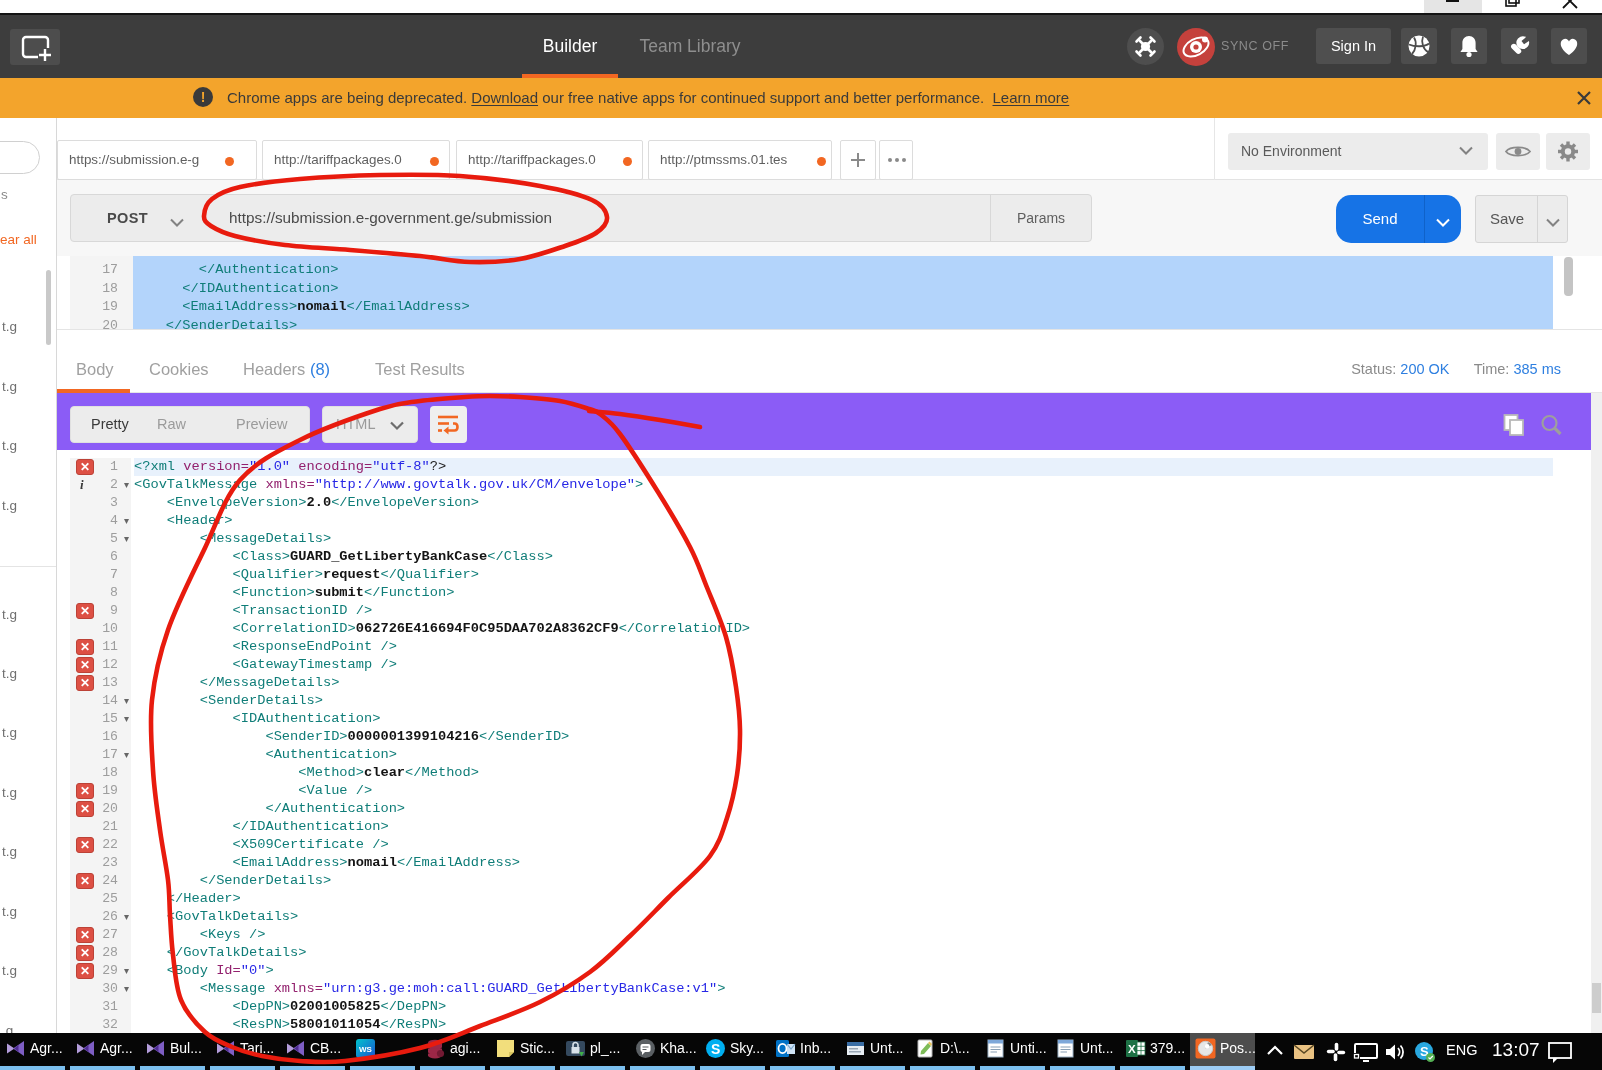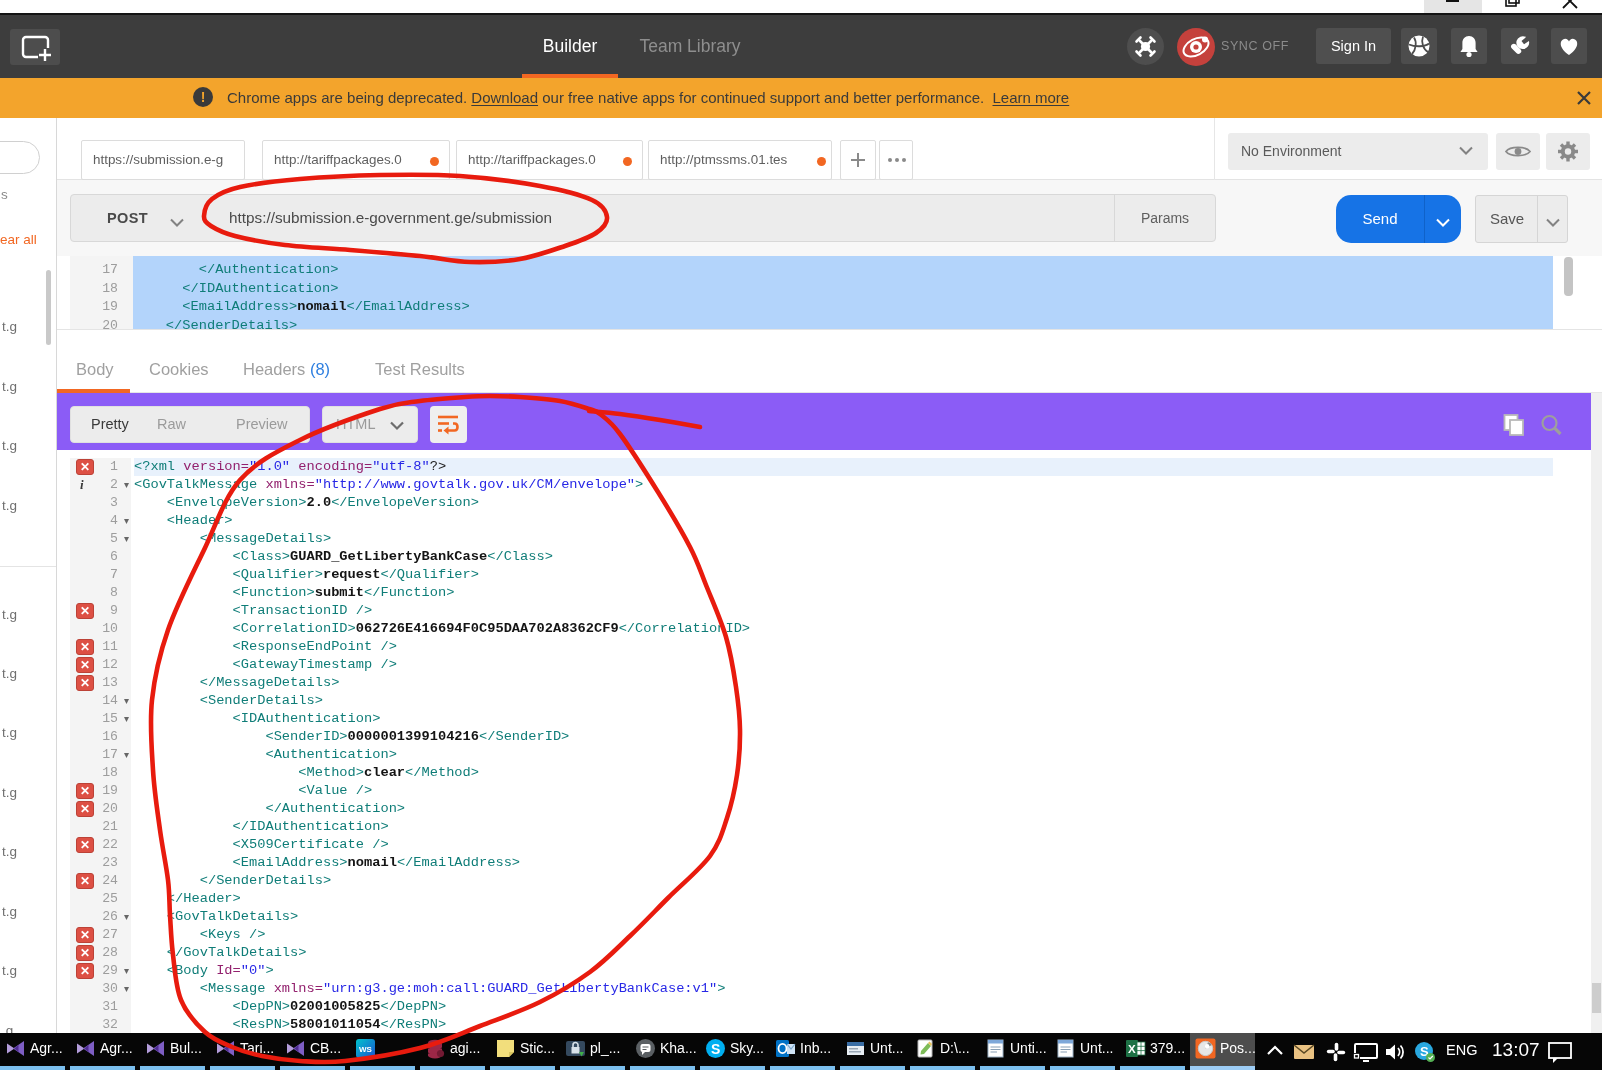--- a/index.html
+++ b/index.html
@@ -41,21 +41,21 @@
 #tabsrow { position:absolute; left:57px; top:118px; width:1545px; height:62px; background:#fff; border-bottom:1px solid #e3e3e3; z-index:6; }
 .rtab { position:absolute; top:22px; height:40px; background:#fff; border:1px solid #dcdcdc; border-radius:2px; font-size:13.4px; color:#5f5f5f; line-height:38px; padding-left:11px; white-space:nowrap; overflow:hidden; }
 .rtab .dot { position:absolute; top:16px; width:9px; height:9px; border-radius:50%; background:#f26722; }
 .tbox { position:absolute; top:22px; height:40px; background:#fff; border:1px solid #dcdcdc; border-radius:2px; color:#9a9a9a; text-align:center; }
 #envsep { position:absolute; left:1157px; top:0; height:62px; border-left:1px solid #e6e6e6; }
 #noenv { position:absolute; left:1171px; top:15px; width:260px; height:37px; background:#ececec; border-radius:3px; font-size:14px; color:#5a5a5a; line-height:37px; padding-left:13px; }
 .envbtn { position:absolute; top:15px; width:44px; height:37px; background:#ececec; border-radius:3px; }
 
 
 #urlrow { position:absolute; left:57px; top:180px; width:1545px; height:76px; background:#f7f7f7; z-index:6; }
-#urlfield { position:absolute; left:13px; top:14px; width:1146px; height:48px; background:#ececec; border:1px solid #d8d8d8; border-radius:4px; }
+#urlfield { position:absolute; left:13px; top:14px; width:1022px; height:48px; background:#ececec; border:1px solid #d8d8d8; border-radius:4px; }
 #post { position:absolute; left:36px; top:0; line-height:46px; font-size:14.5px; font-weight:bold; color:#4a4a4a; letter-spacing:.4px; }
 #postchev { position:absolute; left:103px; top:19px; }
 #urltext { position:absolute; left:158px; top:0; line-height:46px; font-size:15.3px; color:#4a4a4a; }
 #params { position:absolute; right:0; top:0; width:101px; height:46px; border-left:1px solid #d8d8d8; text-align:center; line-height:46px; font-size:14px; color:#5f5f5f; }
 #send { position:absolute; left:1279px; top:15px; width:125px; height:48px; background:#1673e6; border-radius:15px; color:#fff; font-size:15px; }
 #send .lbl { position:absolute; left:0; top:0; width:88px; text-align:center; line-height:48px; }
 #send .cv { position:absolute; right:0; top:0; width:37px; height:48px; border-left:1px solid #0f62c9; }
 #save { position:absolute; left:1418px; top:15px; width:93px; height:48px; background:#ececec; border:1px solid #d5d5d5; border-radius:3px; color:#555; font-size:15px; }
 #save .lbl { position:absolute; left:0; top:0; width:62px; text-align:center; line-height:46px; }
 #save .cv { position:absolute; right:0; top:0; width:30px; height:46px; border-left:1px solid #d5d5d5; }
@@ -195,21 +195,21 @@
   <div class="sg" style="top:548px">t.g</div>
   <div class="sg" style="top:607px">t.g</div>
   <div class="sg" style="top:667px">t.g</div>
   <div class="sg" style="top:726px">t.g</div>
   <div class="sg" style="top:786px">t.g</div>
   <div class="sg" style="top:845px">t.g</div>
   <div class="sg" style="top:905px">.g</div>
   <div id="sbthumb"></div>
 </div>
 <div id="tabsrow">
-  <div class="rtab" style="left:24px;width:164px;">https://submission.e-g<span class="dot" style="left:167px"></span></div>
+  <div class="rtab" style="left:0;width:200px;">https://submission.e-g<span class="dot" style="left:167px"></span></div>
   <div class="rtab" style="left:205px;width:188px;">http://tariffpackages.0<span class="dot" style="left:167px"></span></div>
   <div class="rtab" style="left:399px;width:187px;">http://tariffpackages.0<span class="dot" style="left:166px"></span></div>
   <div class="rtab" style="left:591px;width:184px;">http://ptmssms.01.tes<span class="dot" style="left:168px"></span></div>
   <div class="tbox" style="left:783px;width:36px;"><svg width="34" height="38" viewBox="0 0 34 38">
           <path d="M17,12 L17,26 M10,19 L24,19" stroke="#8a8a8a" stroke-width="2"></path>
         </svg></div>
   <div class="tbox" style="left:822px;width:34px;"><svg width="34" height="38" viewBox="0 0 34 38">
           <g fill="#8a8a8a">
             <circle cx="10" cy="19" r="2"></circle>
             <circle cx="17" cy="19" r="2"></circle>
@@ -260,20 +260,21 @@
         </span>
       </div>
 </div>
 
 <div id="resptabs">
   <div class="rt" id="rtbody">Body</div>
       <div id="rtbodyline"></div>
   <div class="rt" style="left:92px">Cookies</div>
   <div class="rt" style="left:186px">Headers <span style="color:#2e7fe0">(8)</span></div>
   <div class="rt" style="left:318px">Test Results</div>
+  <div id="statusline">Status: <b>200 OK</b> &nbsp; &nbsp; &nbsp;Time: <b>385 ms</b></div>
 </div>
 <div id="prettyrow">
   <div id="seg">
     <span style="left:20px;color:#3a3a3a">Pretty</span>
     <span style="left:86px">Raw</span>
     <span style="left:165px">Preview</span>
   </div>
   <div id="htmlsel">
         <span style="position:absolute;left:13px;top:0;line-height:35px">HTML</span>
     <svg width="16" height="10" viewBox="0 0 16 10" style="position:absolute;right:12px;top:14px">

